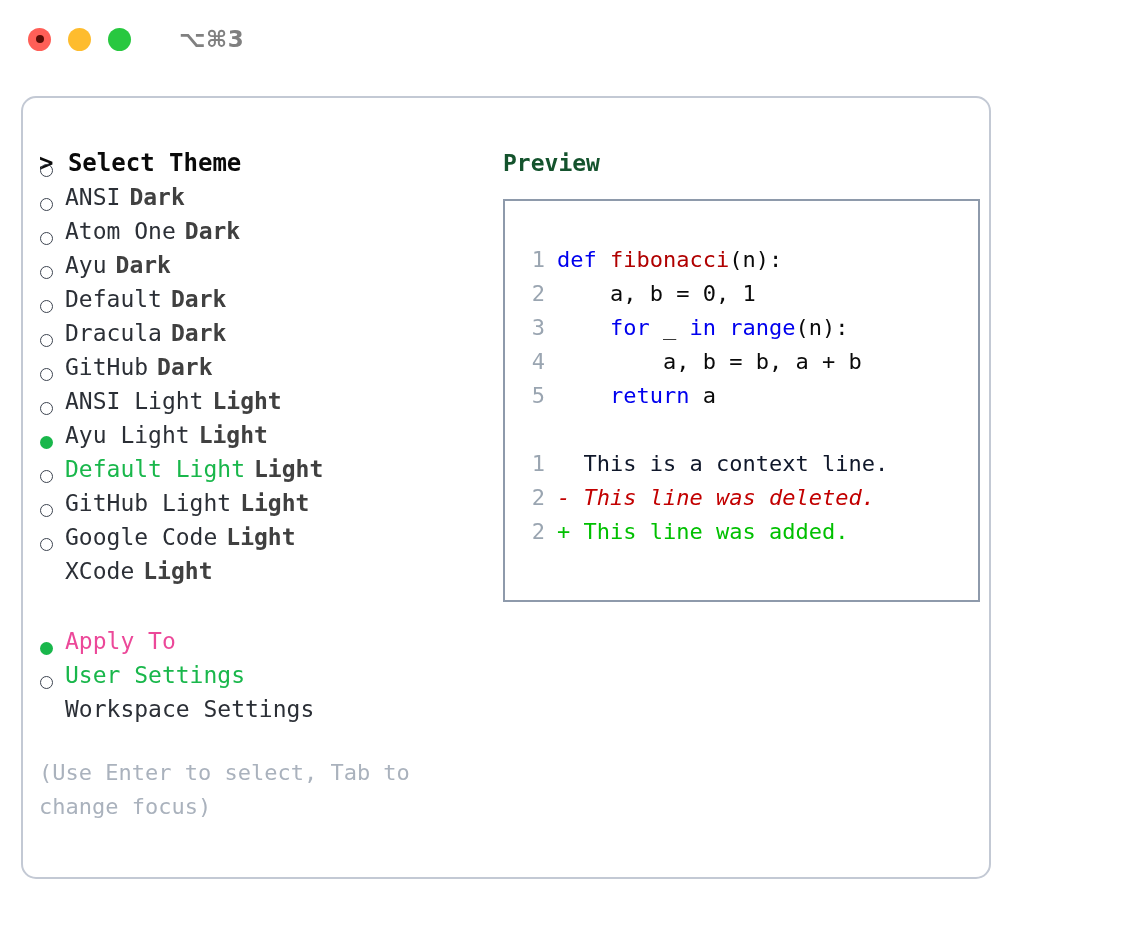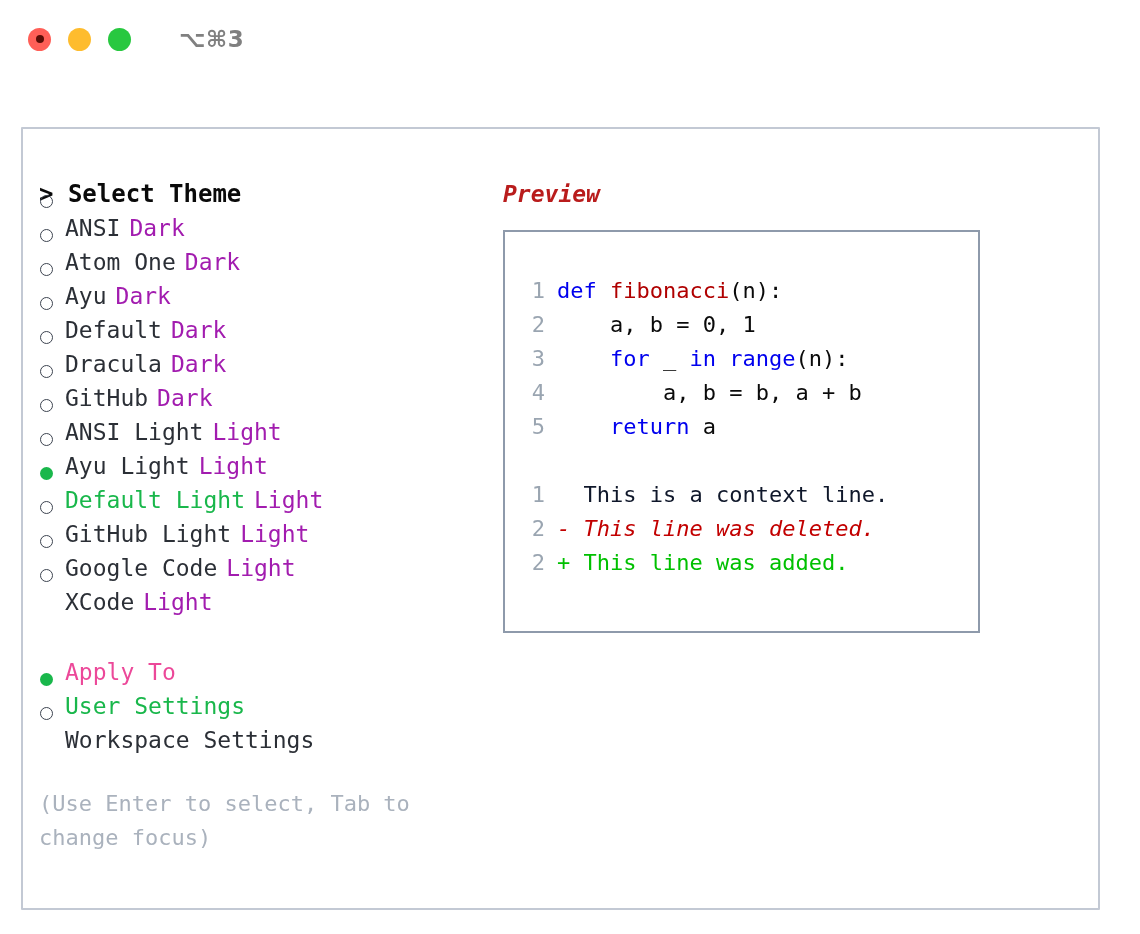--- a/index.html
+++ b/index.html
@@ -64,27 +64,26 @@
     color: #808080;
     letter-spacing: 0.5px;
     font-family: "DejaVu Sans", "Liberation Sans", sans-serif;
   }
 
   
   .window {
     position: absolute;
     left: 21px;
     top: 96px;
-    width: 1079px;
+    width: 970px;
     height: 783px;
     border: 2px solid #c3c9d4;
-    border-radius: 1px;
-    box-sizing: border-box;
-    background: #ffffff;
-    margin-top: 31px;
+    border-radius: 15px;
+    box-sizing: border-box;
+    background: #ffffff;
   }
 
   .columns {
     position: absolute;
     left: 0; top: 0;
     width: 100%; height: 100%;
   }
 
   
   .left-col {
@@ -129,22 +128,23 @@
     top: -16px;
     width: 11px;
     height: 11px;
     border-radius: 50%;
     border: 1.6px solid #3d4450;
     box-sizing: content-box;
   }
   .opt-label { color: #2b2f36; }
   .opt-label.selected { color: #19b74b; }
   .opt-badge {
-    color: #a21caf;
+    color: #404040;
     margin-left: 9px;
+    font-weight: bold;
   }
   .section-gap { height: 36px; }
   .section-label {
     font-size: 23px;
     color: #ec4899;
     line-height: 34px;
     padding-left: 26px;
     white-space: pre;
   }
   .hint {
@@ -159,25 +159,24 @@
   
   .right-col {
     position: absolute;
     left: 480px;
     top: 48px;
     width: 500px;
   }
   .preview-title {
     font-size: 23px;
     font-weight: bold;
-    color: #b91c1c;
+    color: #14532d;
     line-height: 34px;
     margin-bottom: 19px;
     white-space: pre;
-    font-style: italic;
   }
   .preview-box {
     width: 477px;
     height: 403px;
     border: 2px solid #8e9aab;
     box-sizing: border-box;
     background: #ffffff;
     padding: 42px 0 0 14px;
   }
   .code-line {

